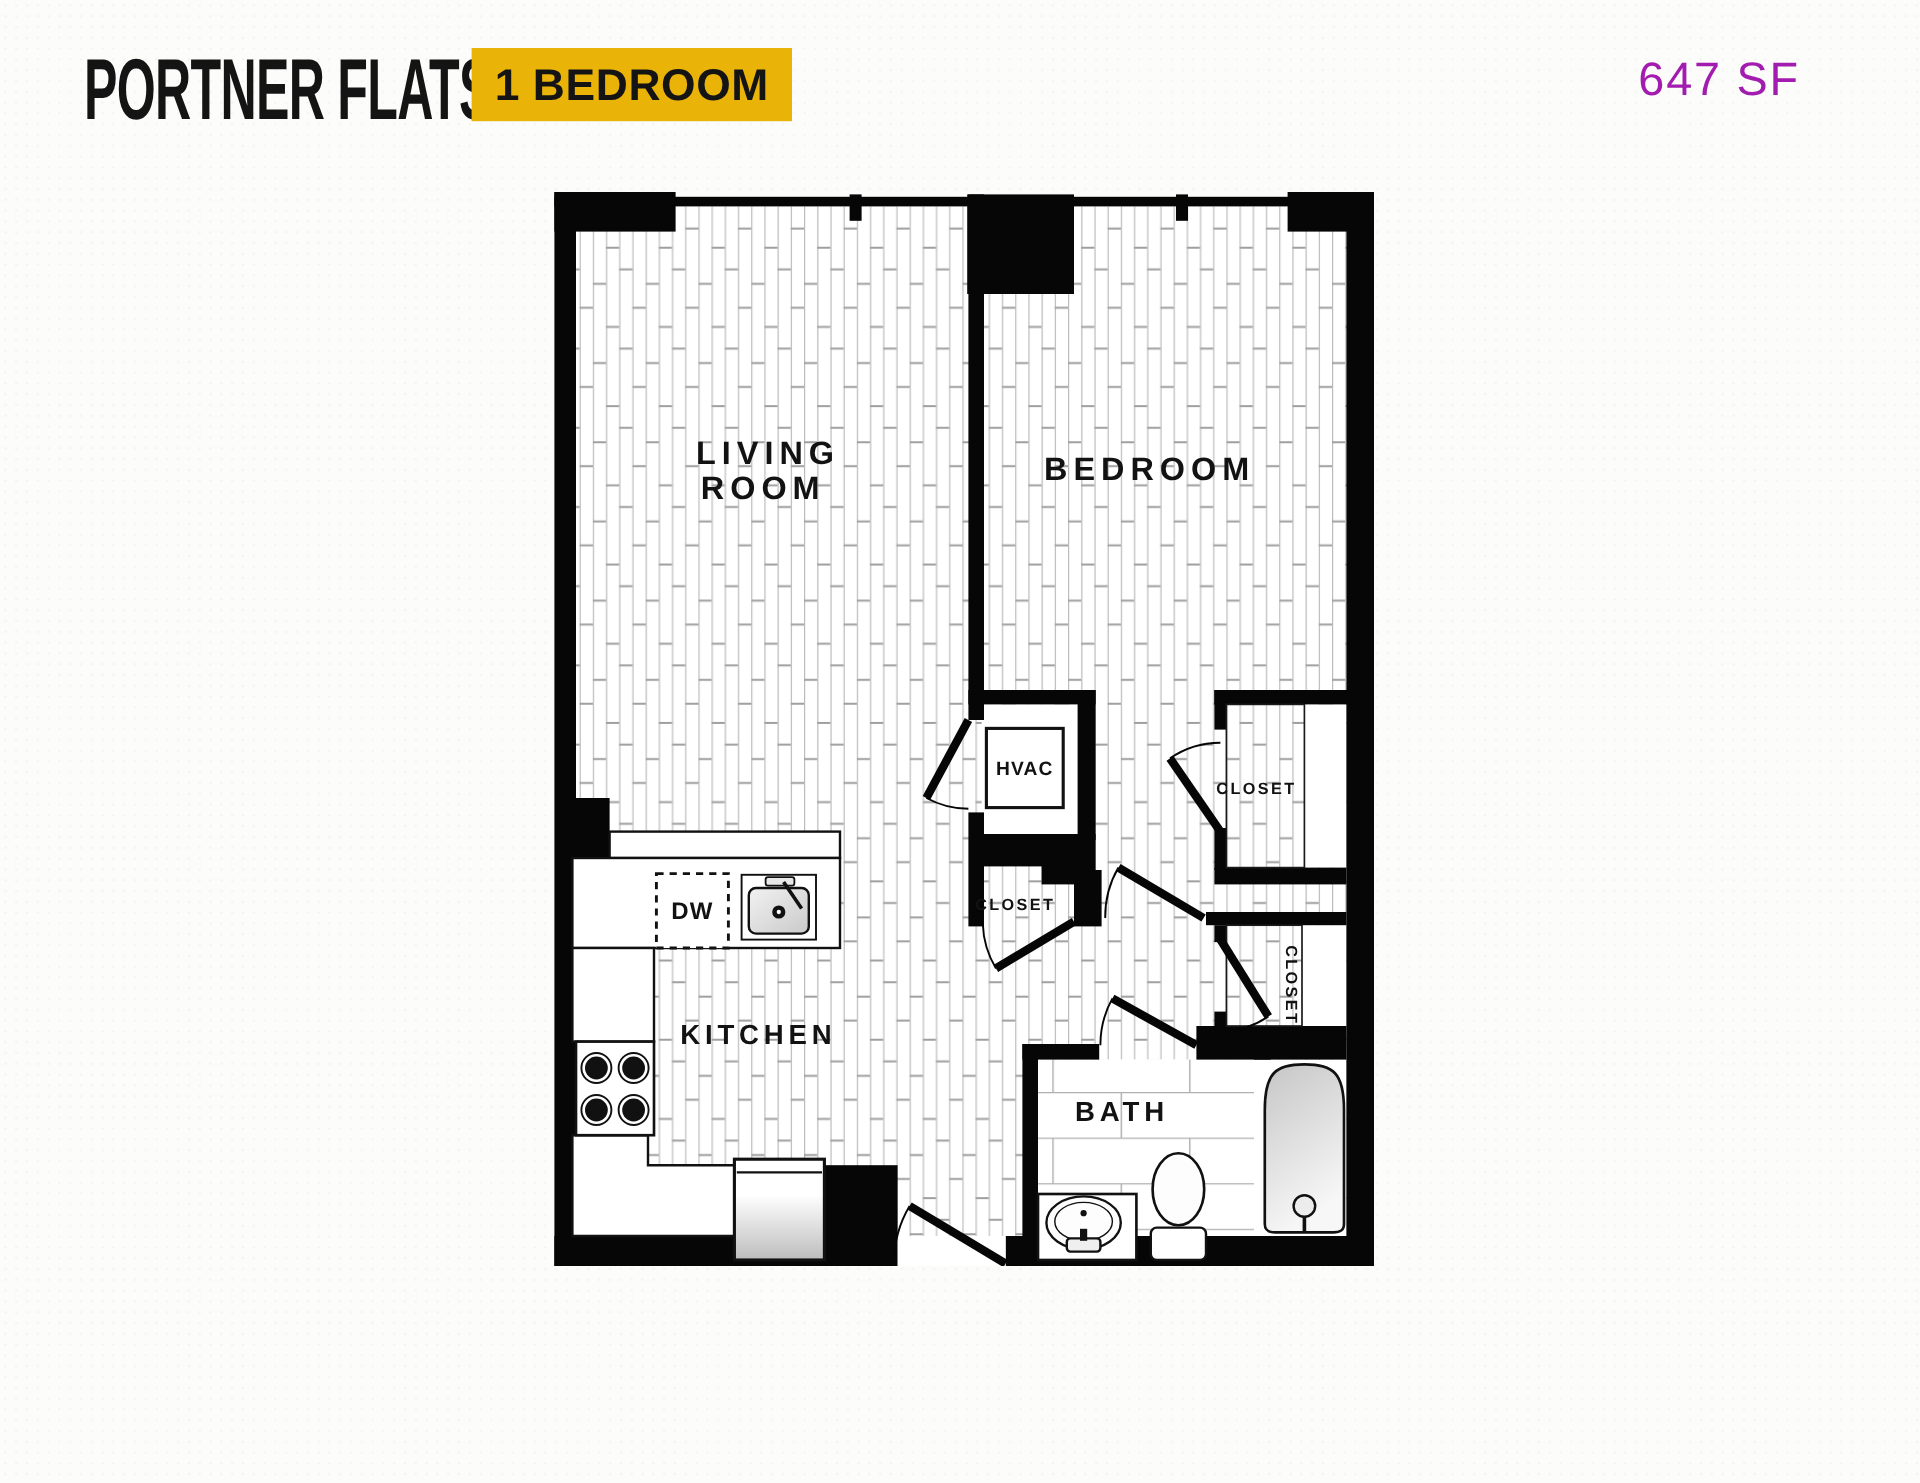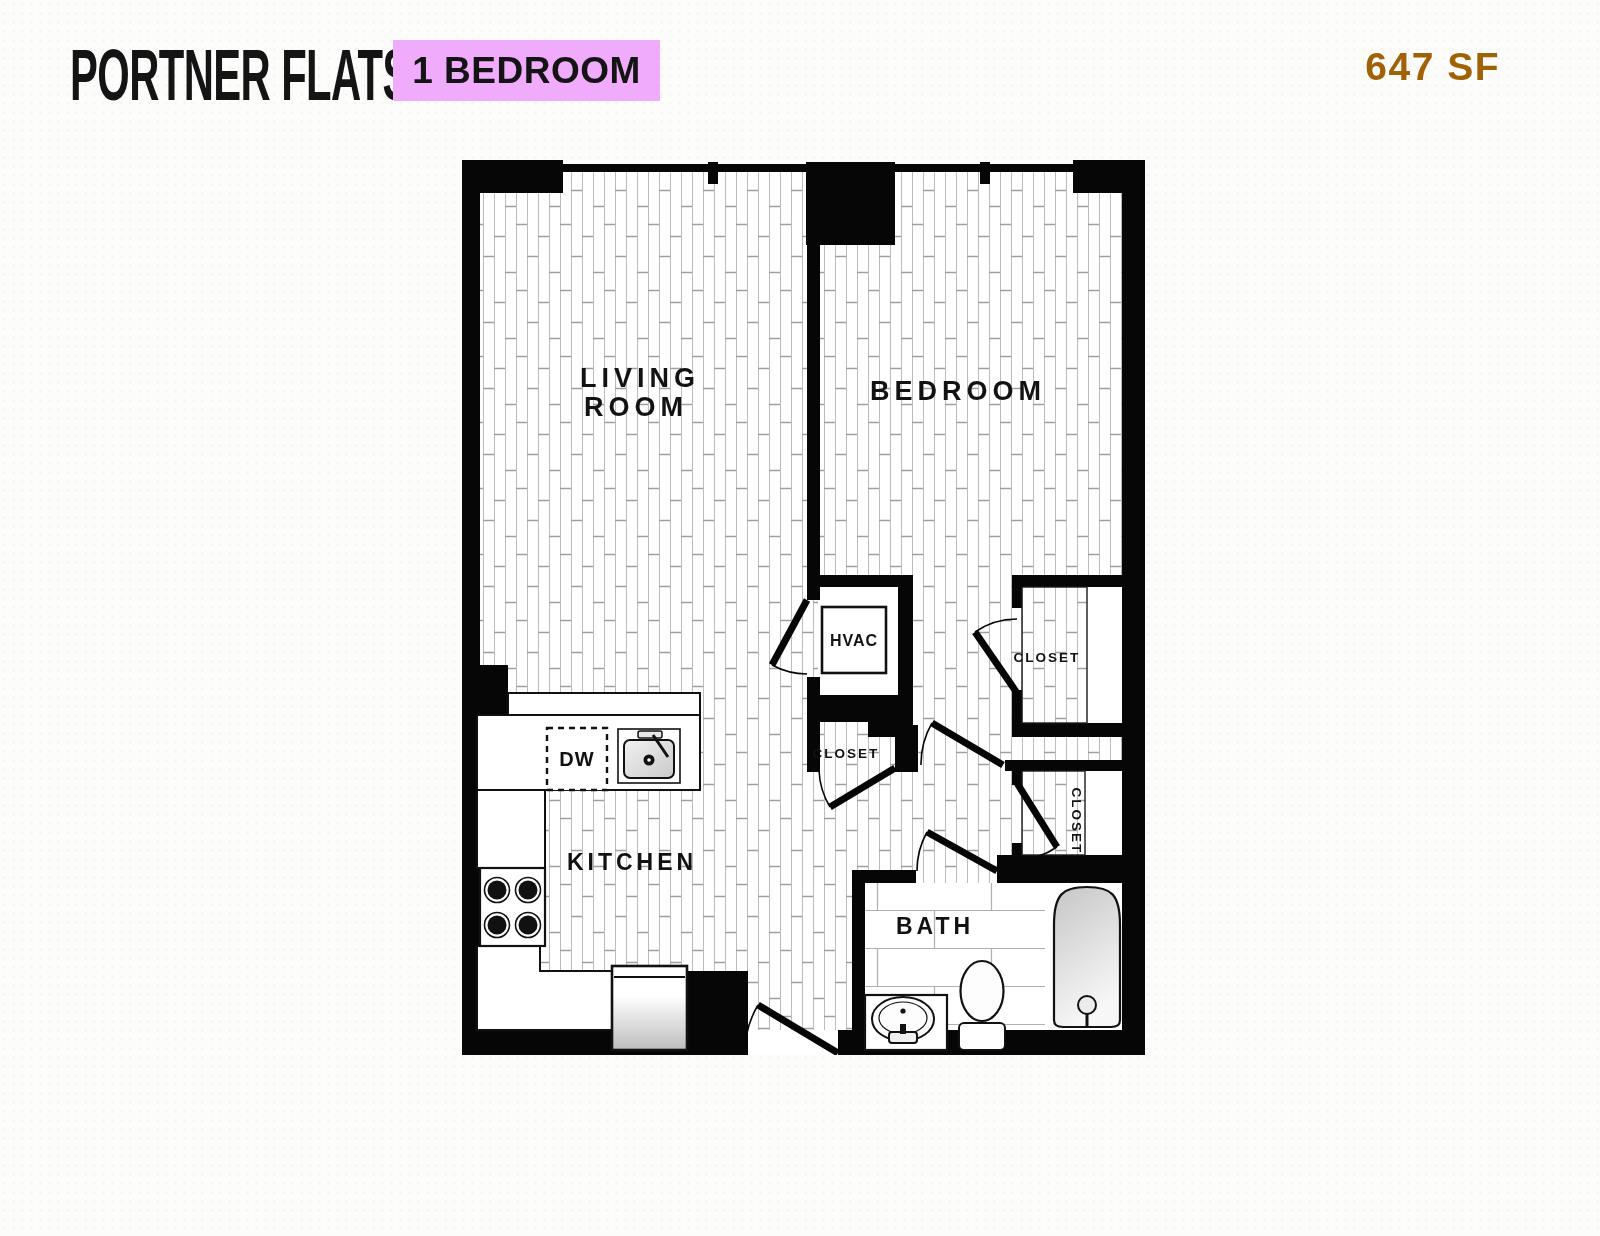--- a/index.html
+++ b/index.html
@@ -16,27 +16,27 @@
     background-size:9px 9px;opacity:.5;
   }
   .page-title{
     position:absolute;left:70px;top:34px;
     font-size:72px;font-weight:bold;letter-spacing:-1px;white-space:nowrap;
     transform:scaleX(0.58) scaleY(1.0);transform-origin:left top;
     color:#141414;
   }
   .badge{
     position:absolute;left:393px;top:40px;width:267px;height:61px;
-    background:#f0abfc;
+    background:#eab308;
     display:flex;align-items:center;justify-content:center;
     font-size:37px;font-weight:bold;letter-spacing:.5px;color:#141414;
   }
   .area-label{
     position:absolute;top:45px;right:100px;
-    font-size:39px;font-weight:bold;letter-spacing:1.5px;color:#a16207;
+    font-size:39px;font-weight:normal;letter-spacing:1.5px;color:#a21caf;
   }
   .plan-wrap{position:absolute;left:450px;top:150px;width:700px;height:905px;}
   svg text{font-family:"Liberation Sans", sans-serif;font-weight:bold;fill:#121212;}
   .room-lbl{font-size:27px;letter-spacing:5px;}
   .room-lbl-sm{font-size:23px;letter-spacing:4px;}
   .closet-lbl{font-size:13.5px;letter-spacing:2px;}
   .hvac-lbl{font-size:16px;letter-spacing:1px;}
   .dw-lbl{font-size:20px;letter-spacing:1px;}
 </style>
 </head>

